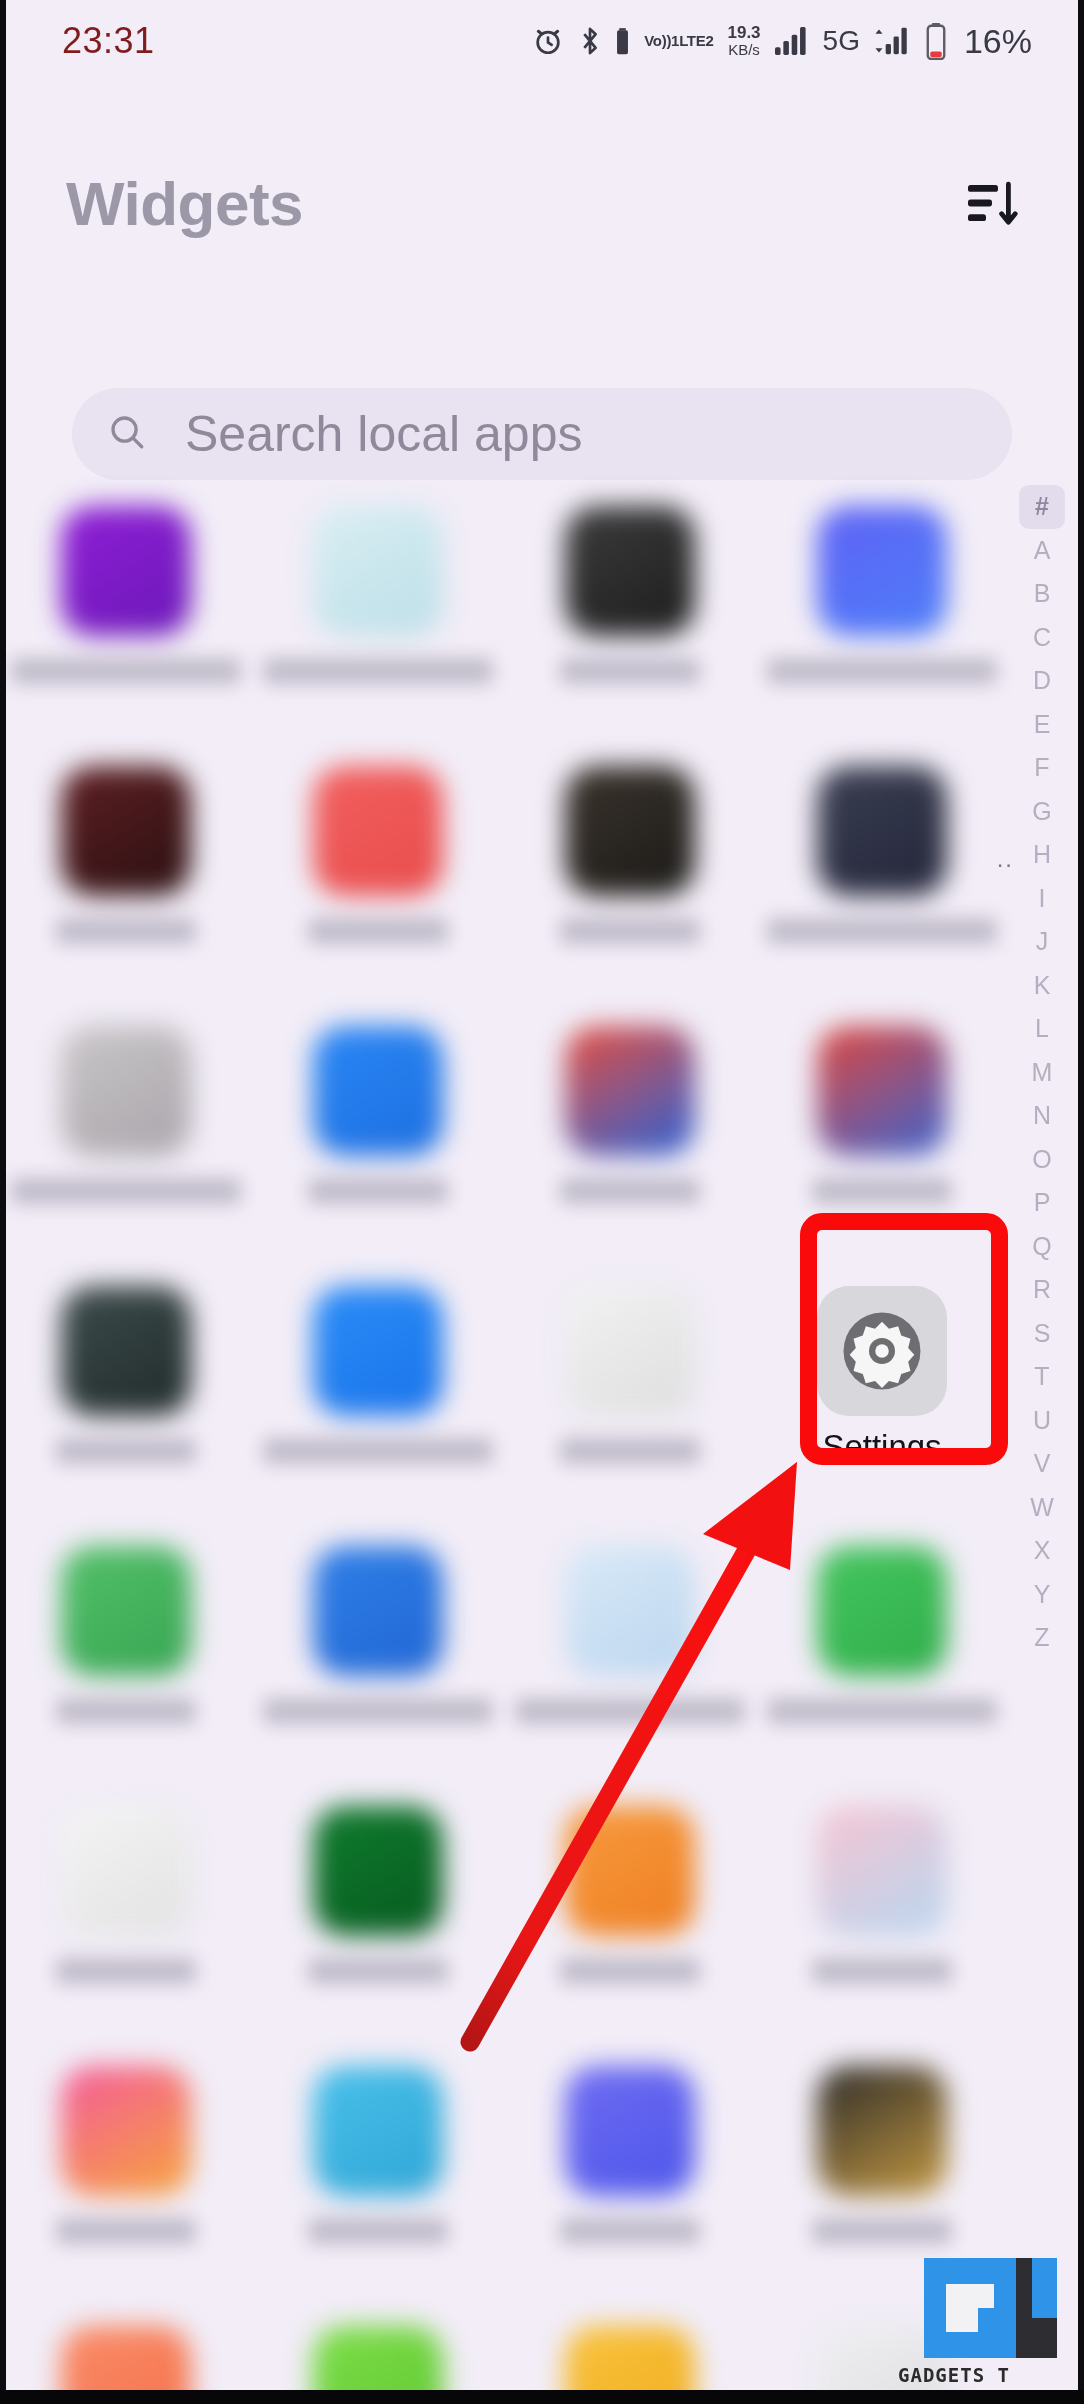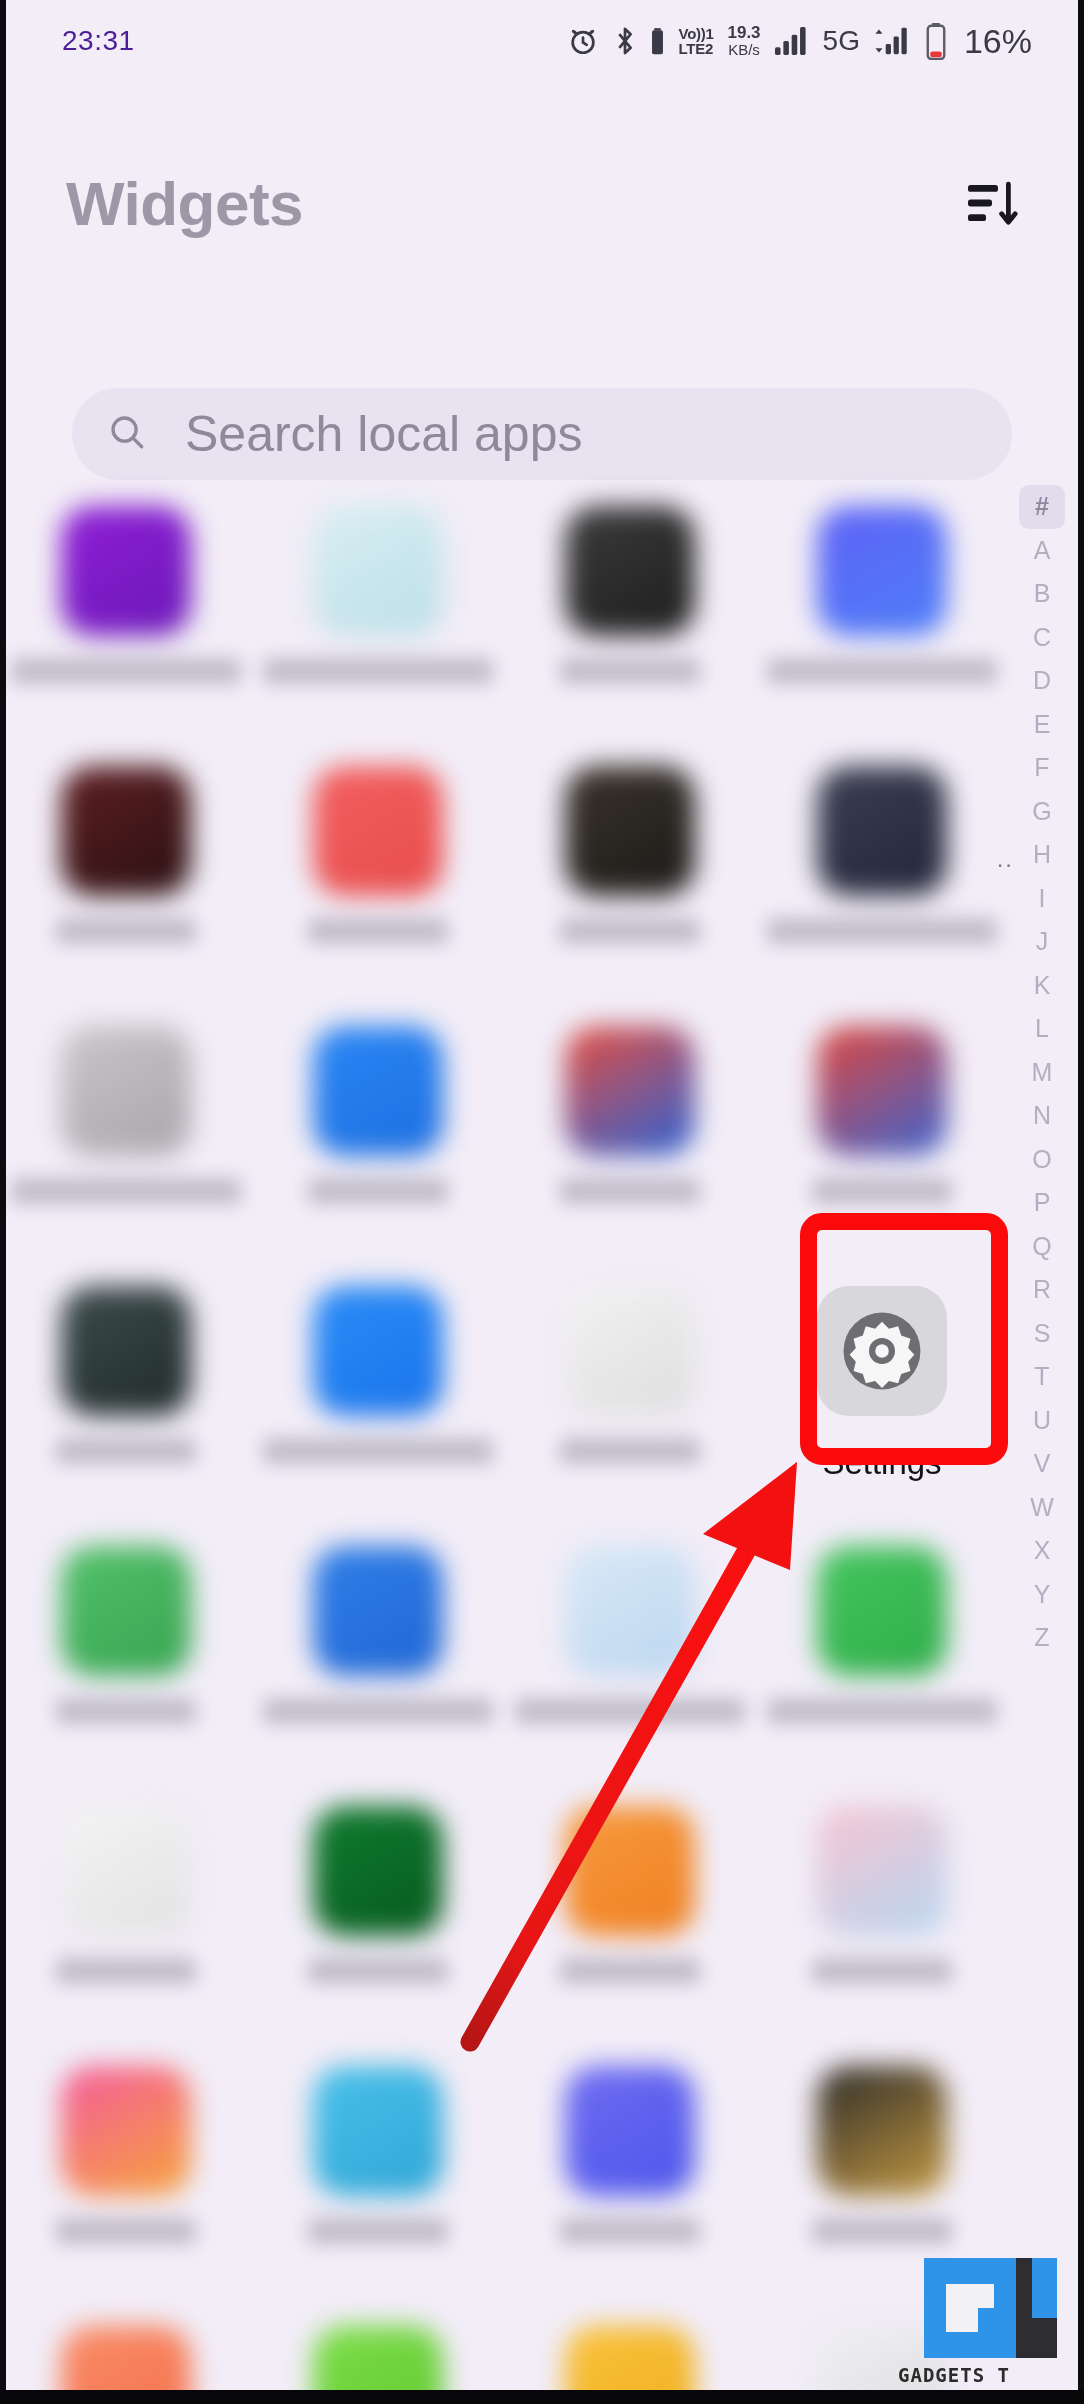--- a/index.html
+++ b/index.html
@@ -16,26 +16,26 @@
     overflow:hidden;
   }
 
   
   #statusbar {
     position:absolute; left:0; top:0; width:1084px; height:82px;
     display:flex; align-items:center; justify-content:space-between;
     padding:0 52px 0 62px;
   }
   #clock {
-    font-size:28px; font-weight:500; color:#4c1d95; letter-spacing:0.5px;
+    font-size:36px; font-weight:500; color:#7f1d1d; letter-spacing:0.5px;
   }
   #sysicons { display:flex; align-items:center; gap:14px; }
   .sysicon { display:flex; align-items:center; color:#3a3a46; }
   .volte-stack {
-    display:flex; flex-direction:column; justify-content:center;
+    display:flex; flex-direction:row; justify-content:center;
     font-size:15px; font-weight:700; line-height:1.02; color:#3a3a46;
     letter-spacing:-0.3px;
   }
   .net-stack {
     display:flex; flex-direction:column; justify-content:center;
     font-size:17px; font-weight:600; line-height:1.05; color:#3a3a46;
     text-align:center;
   }
   .fiveg { font-size:28px; font-weight:500; color:#3a3a46; }
   .batpct { font-size:34px; font-weight:500; color:#3a3a46; margin-left:4px;text-align:right; }
@@ -87,21 +87,21 @@
   .app-label.short { width:140px; }
   .app-label.wide  { width:230px; }
 
   
   .app-cell.focus .app-icon {
     filter:none;
     background:#d8d8dc;
     display:flex; align-items:center; justify-content:center;
   }
   .app-cell.focus .settings-text {
-    margin-top:28px; font-size:33px; color:#131318; font-weight:400;text-align:center;
+    margin-top:12px; font-size:33px; color:#131318; font-weight:400;text-align:center;
   }
 
   
   #azindex {
     position:absolute; right:10px; top:485px;
     width:64px;
     display:flex; flex-direction:column; align-items:center;
     gap:0px;
   }
   .az {

